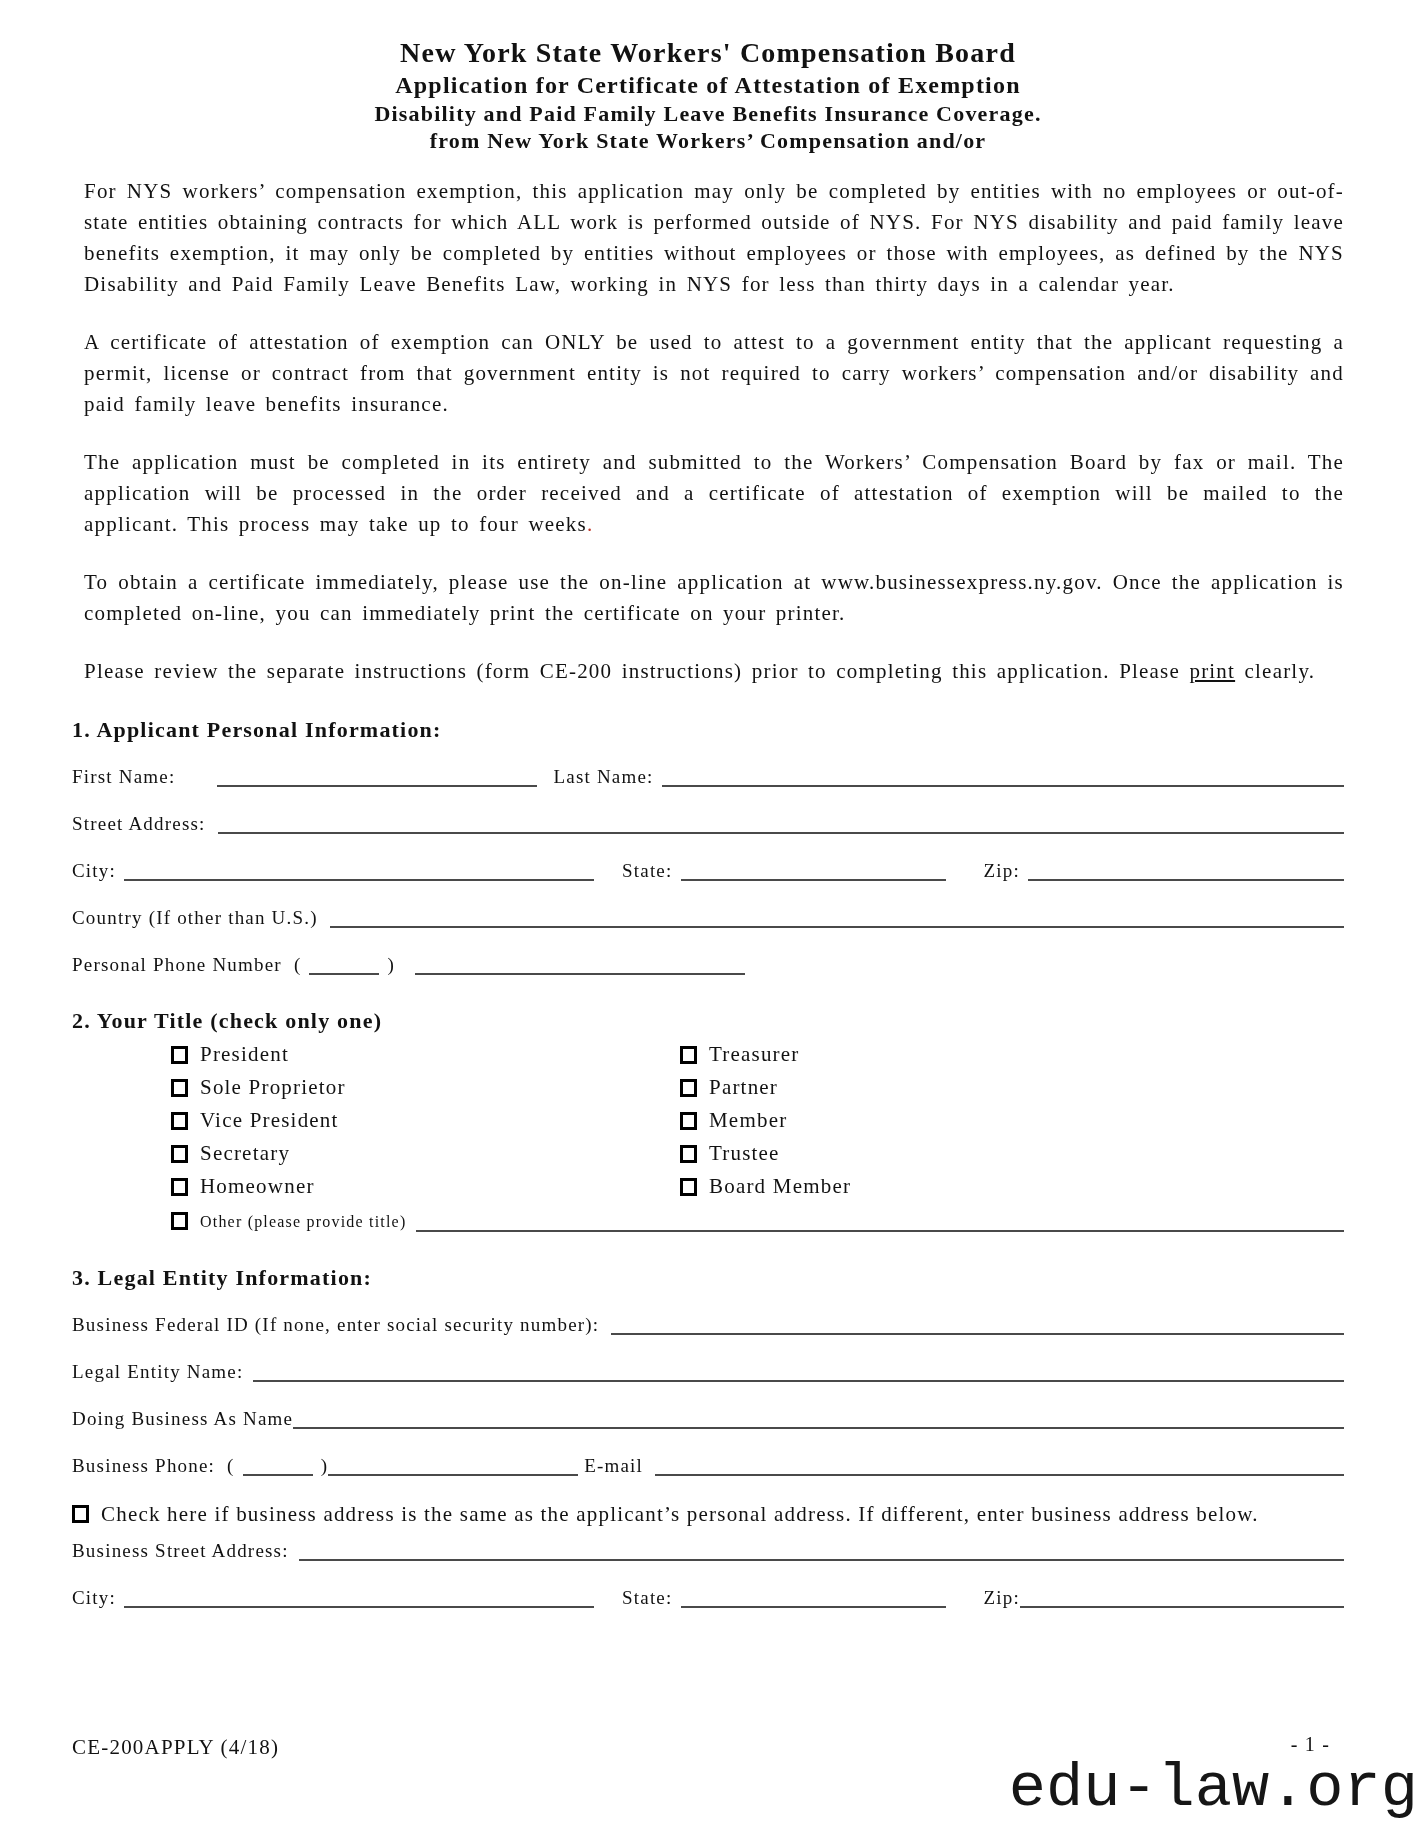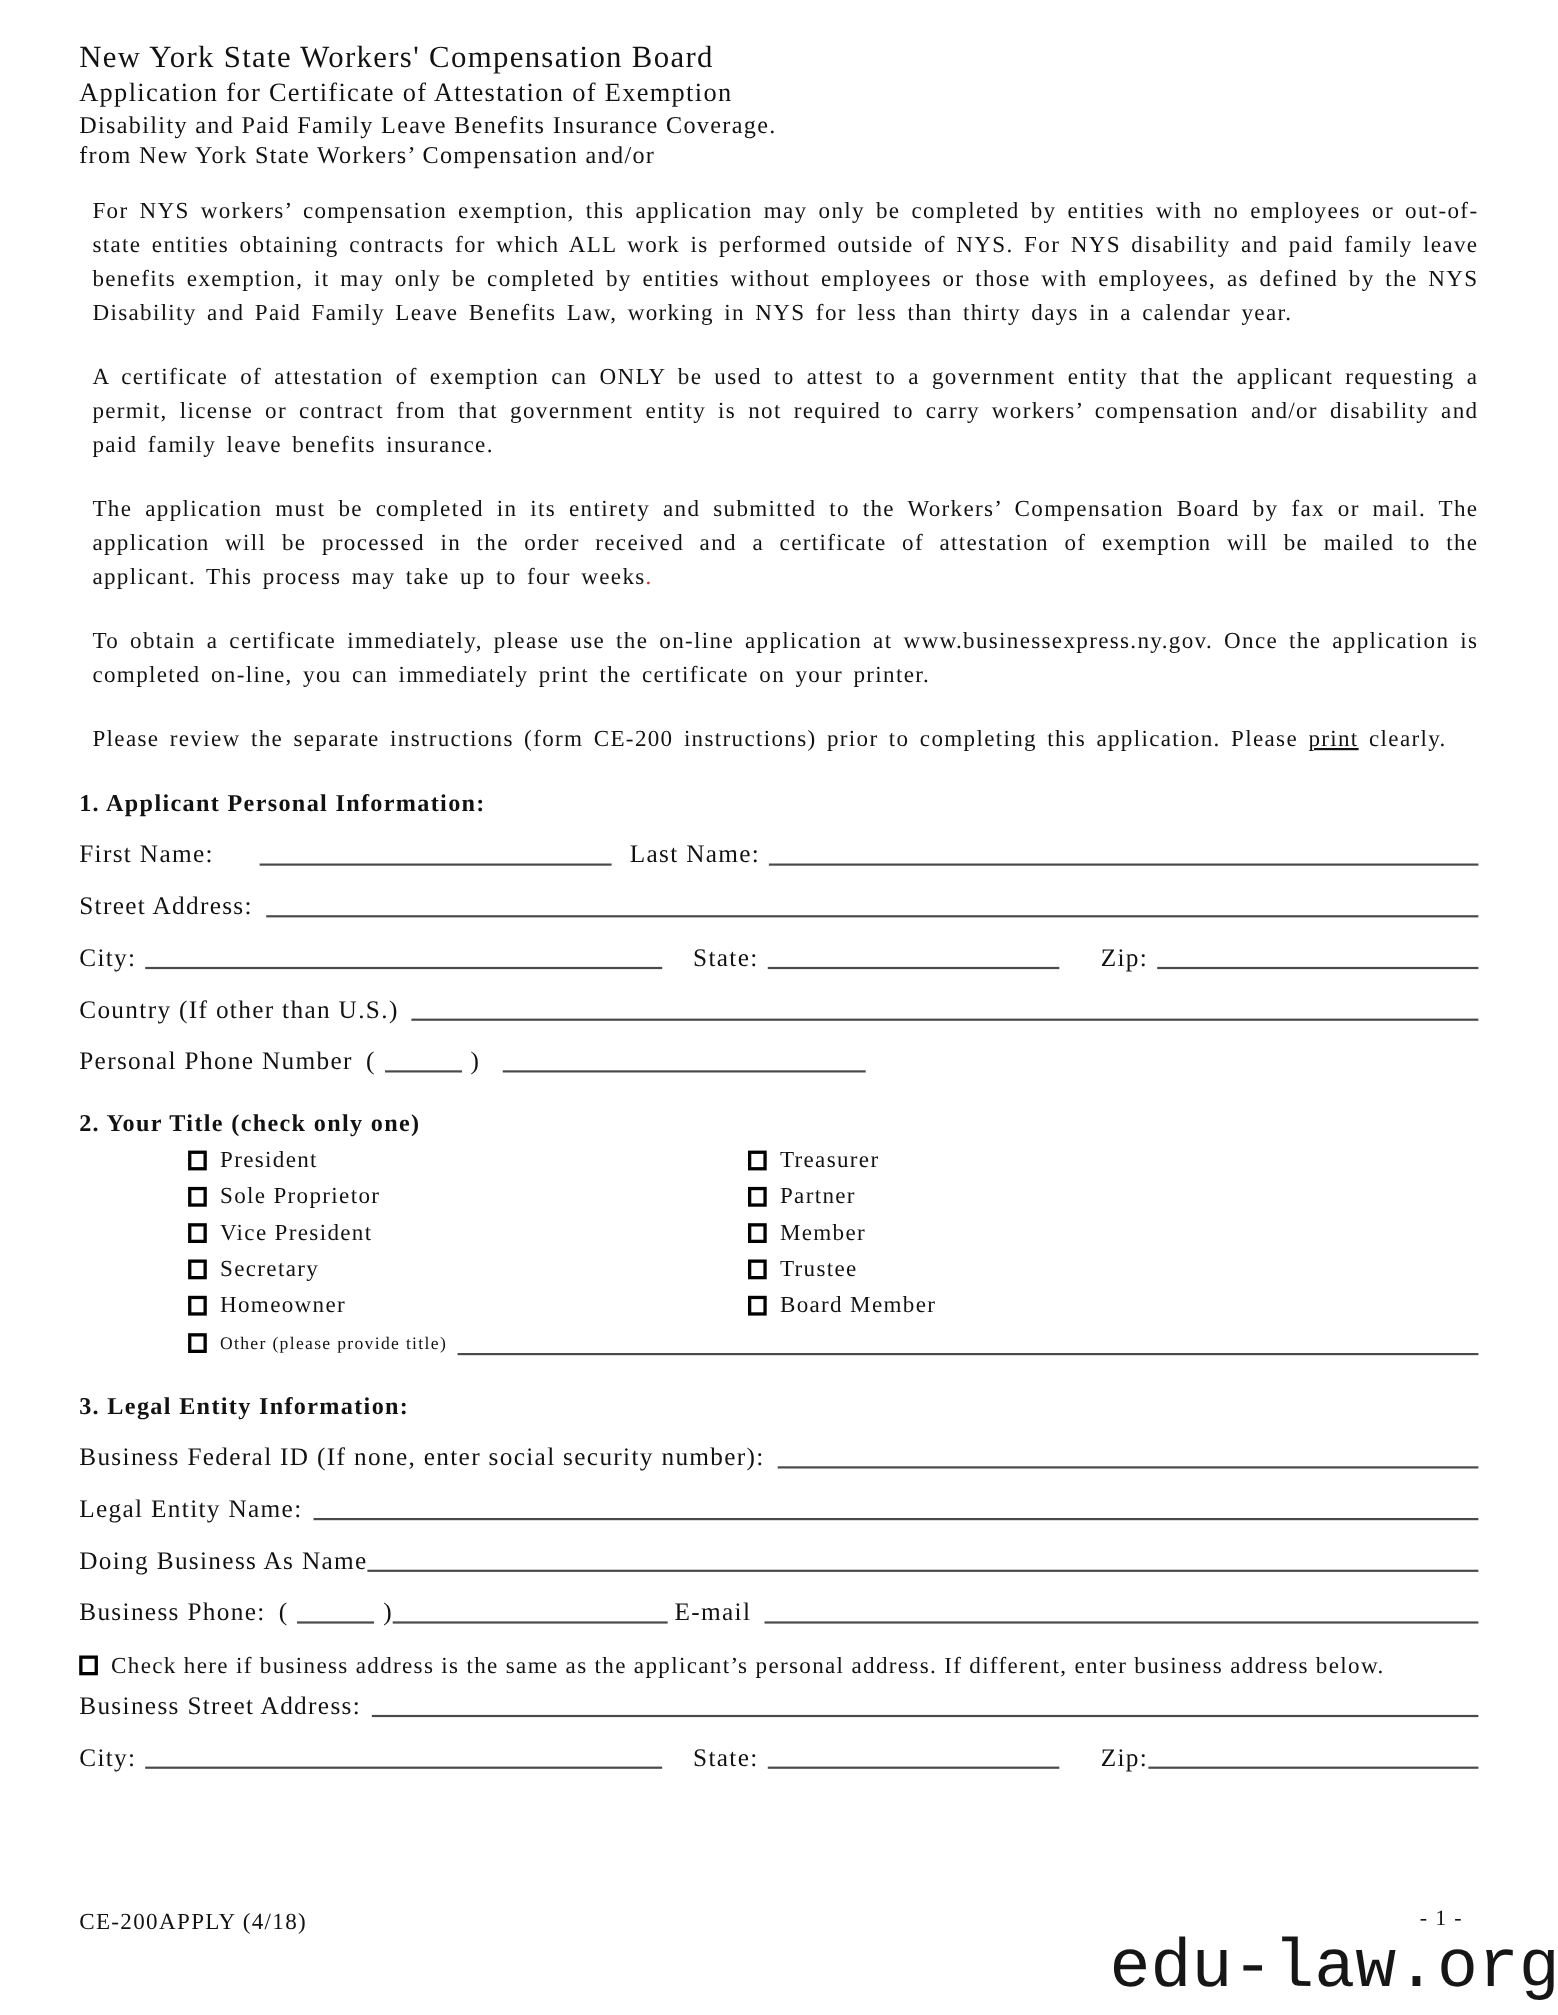--- a/index.html
+++ b/index.html
@@ -8,35 +8,35 @@
     width:1416px; height:1832px;
     margin:0 auto;
     background:#ffffff;
     color:#121212;
     font-family:"Liberation Serif","DejaVu Serif",serif;
     box-sizing:border-box;
     padding:36px 72px 0 72px;
     letter-spacing:1.2px;
     overflow:hidden;
   }
-  .hdr { font-weight:normal; margin-bottom:22px; }
+  .hdr { text-align:center; font-weight:bold; margin-bottom:22px; }
   .hdr-title { font-size:28px; line-height:34px; }
   .hdr-sub1  { font-size:24px; line-height:30px; }
   .hdr-sub2  { font-size:22px; line-height:27px; }
   p.bodytxt {
     font-size:21px; line-height:31px;
     text-align:justify;
     margin:0 0 27px 12px;
     word-spacing:3px;
   }
   .u { text-decoration:underline; }
   .red { color:#c0392b; }
   .sec-heading { font-size:22px; font-weight:bold; margin:30px 0 4px 0; }
   .sec-heading .normal { font-weight:bold; }
-  .frow { display:flex; align-items:flex-end; font-size:23px; line-height:27px; margin-top:20px; }
+  .frow { display:flex; align-items:flex-end; font-size:19px; line-height:27px; margin-top:20px; }
   .lbl { white-space:nowrap; }
   .fl { border-bottom:2px solid #4a4a4a; height:22px; margin-bottom:3px; }
   .grow { flex:1 1 auto; }
   .w320 { width:320px; } .w470 { width:470px; } .w265 { width:265px; }
   .w70  { width:70px;  } .w330 { width:330px; } .w250 { width:250px; }
   .ml6{margin-left:6px;} .ml8{margin-left:8px;} .ml10{margin-left:10px;}
   .ml16{margin-left:16px;} .ml20{margin-left:20px;} .ml28{margin-left:28px;}
   .ml38{margin-left:38px;} .ml42{margin-left:42px;} .ml12{margin-left:12px;}
   .cb {
     display:inline-block; width:11px; height:12px;

